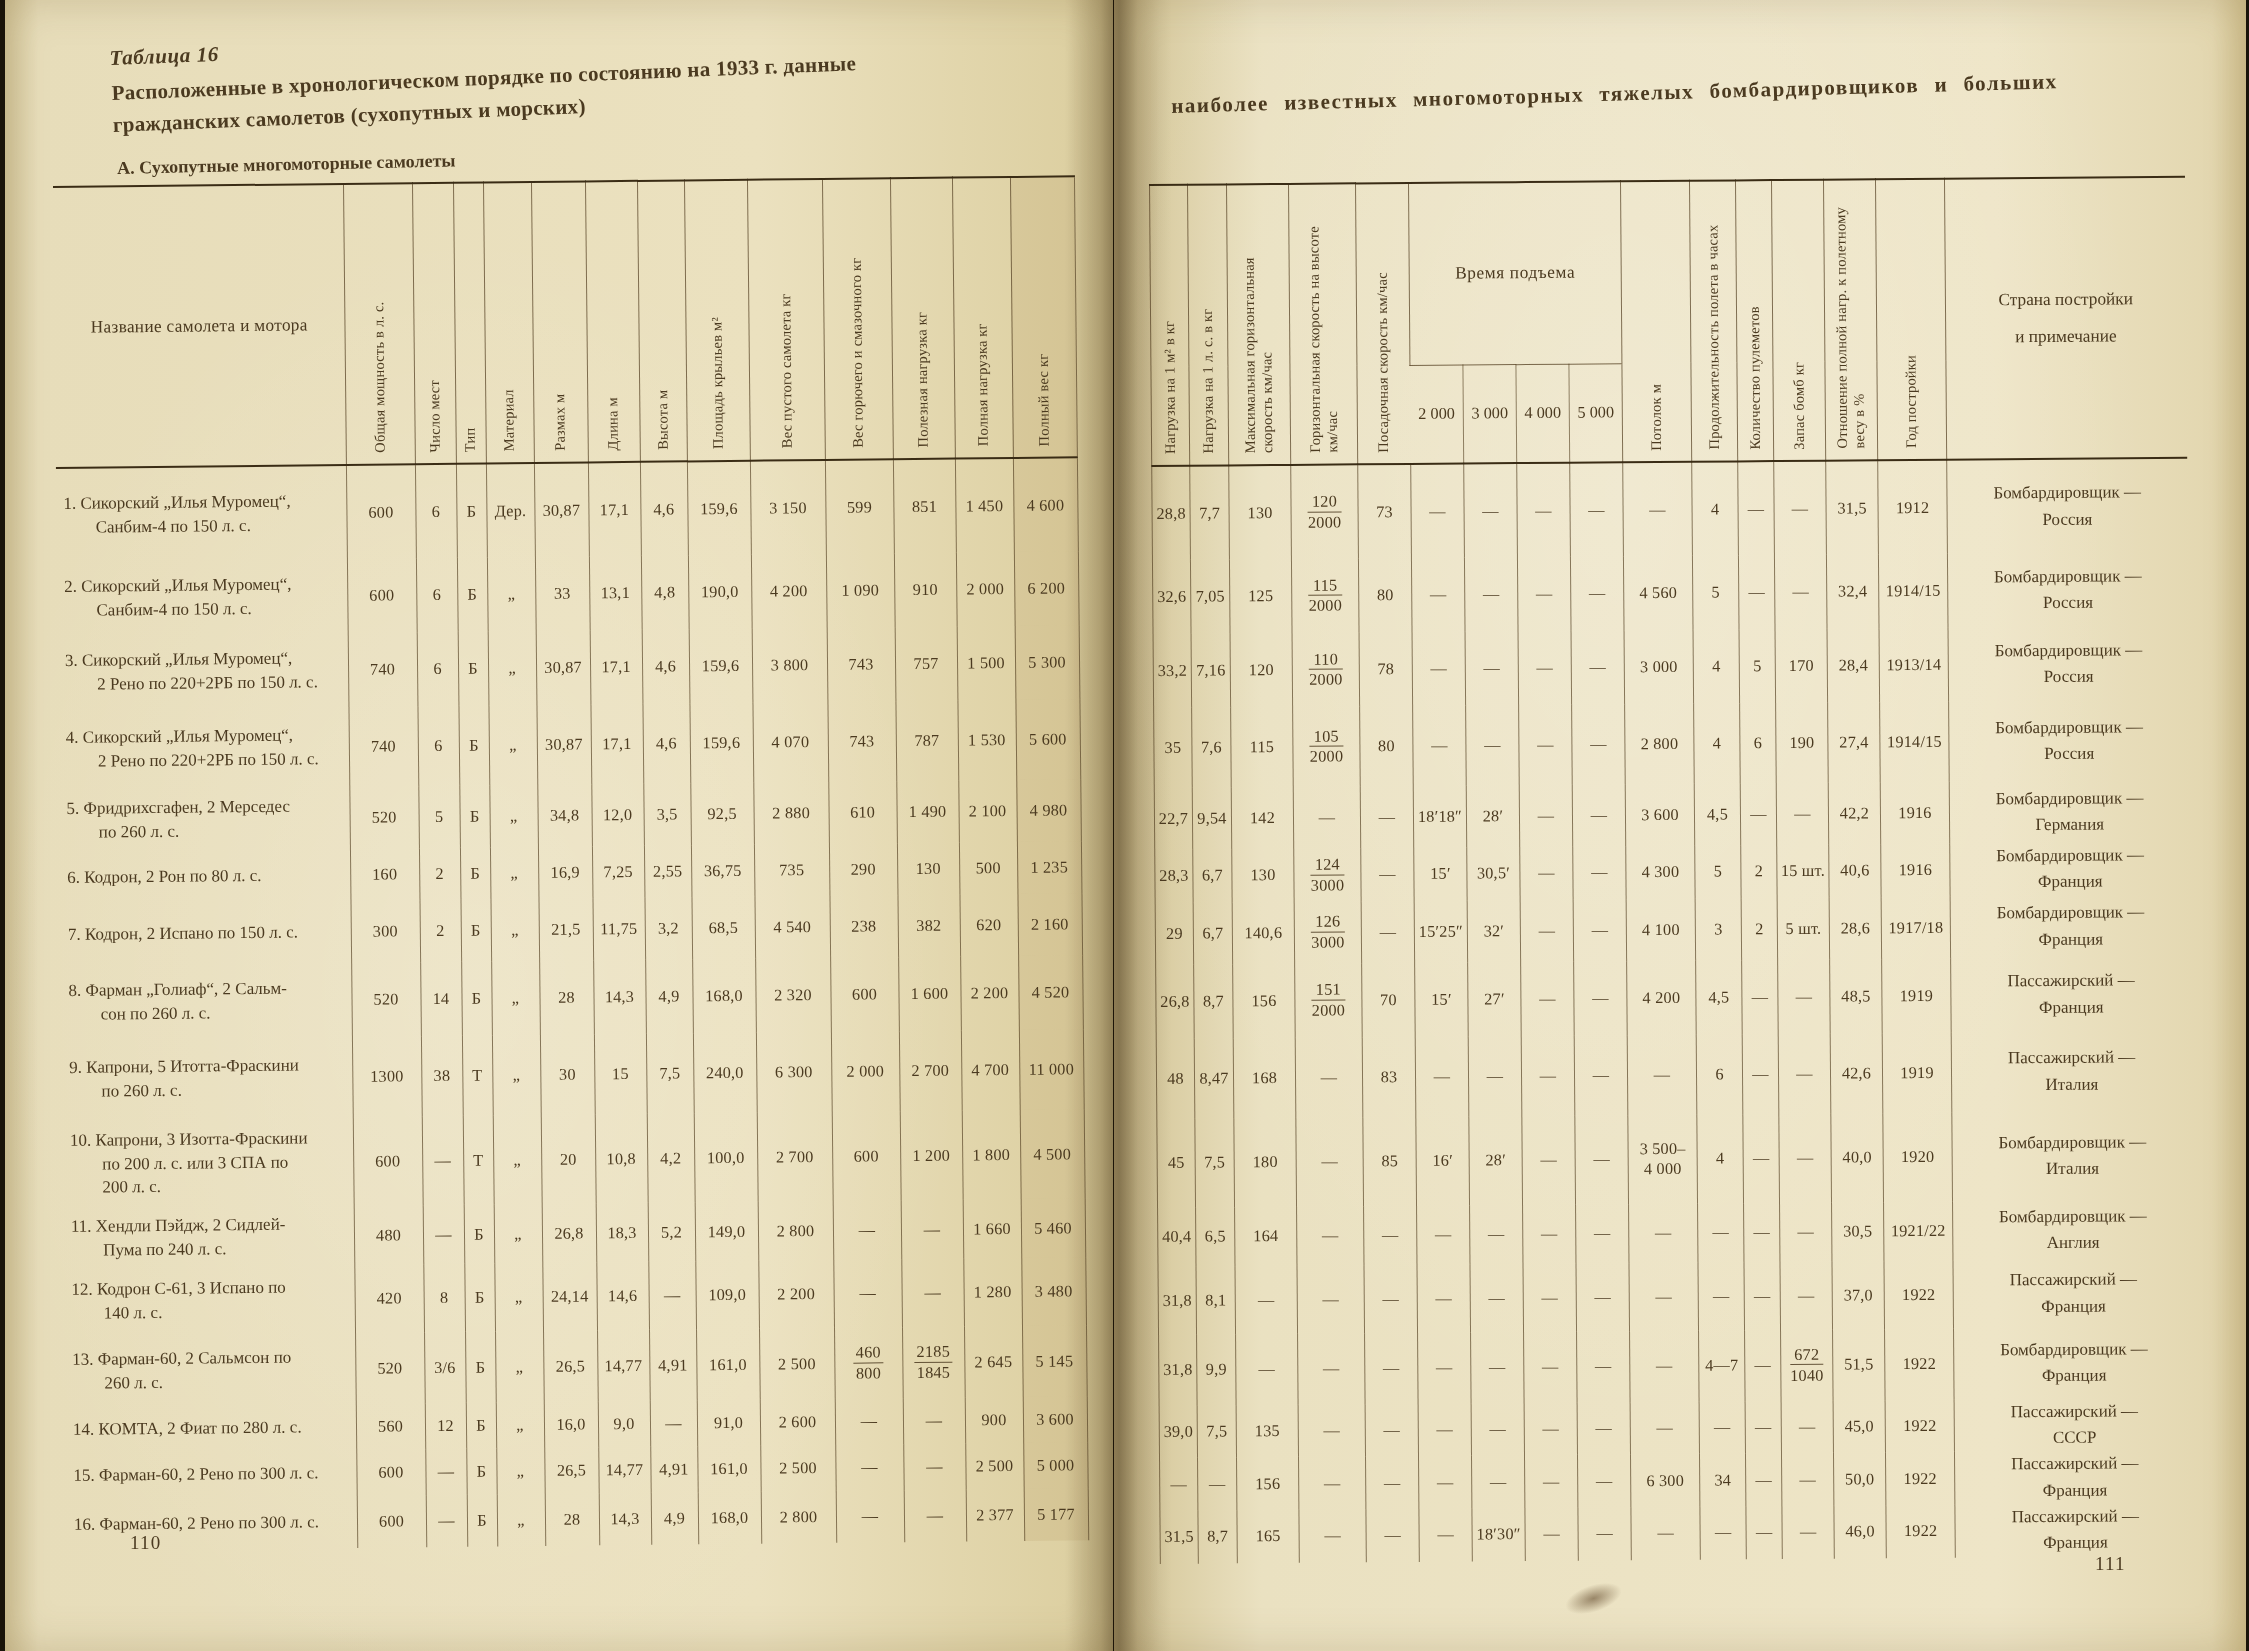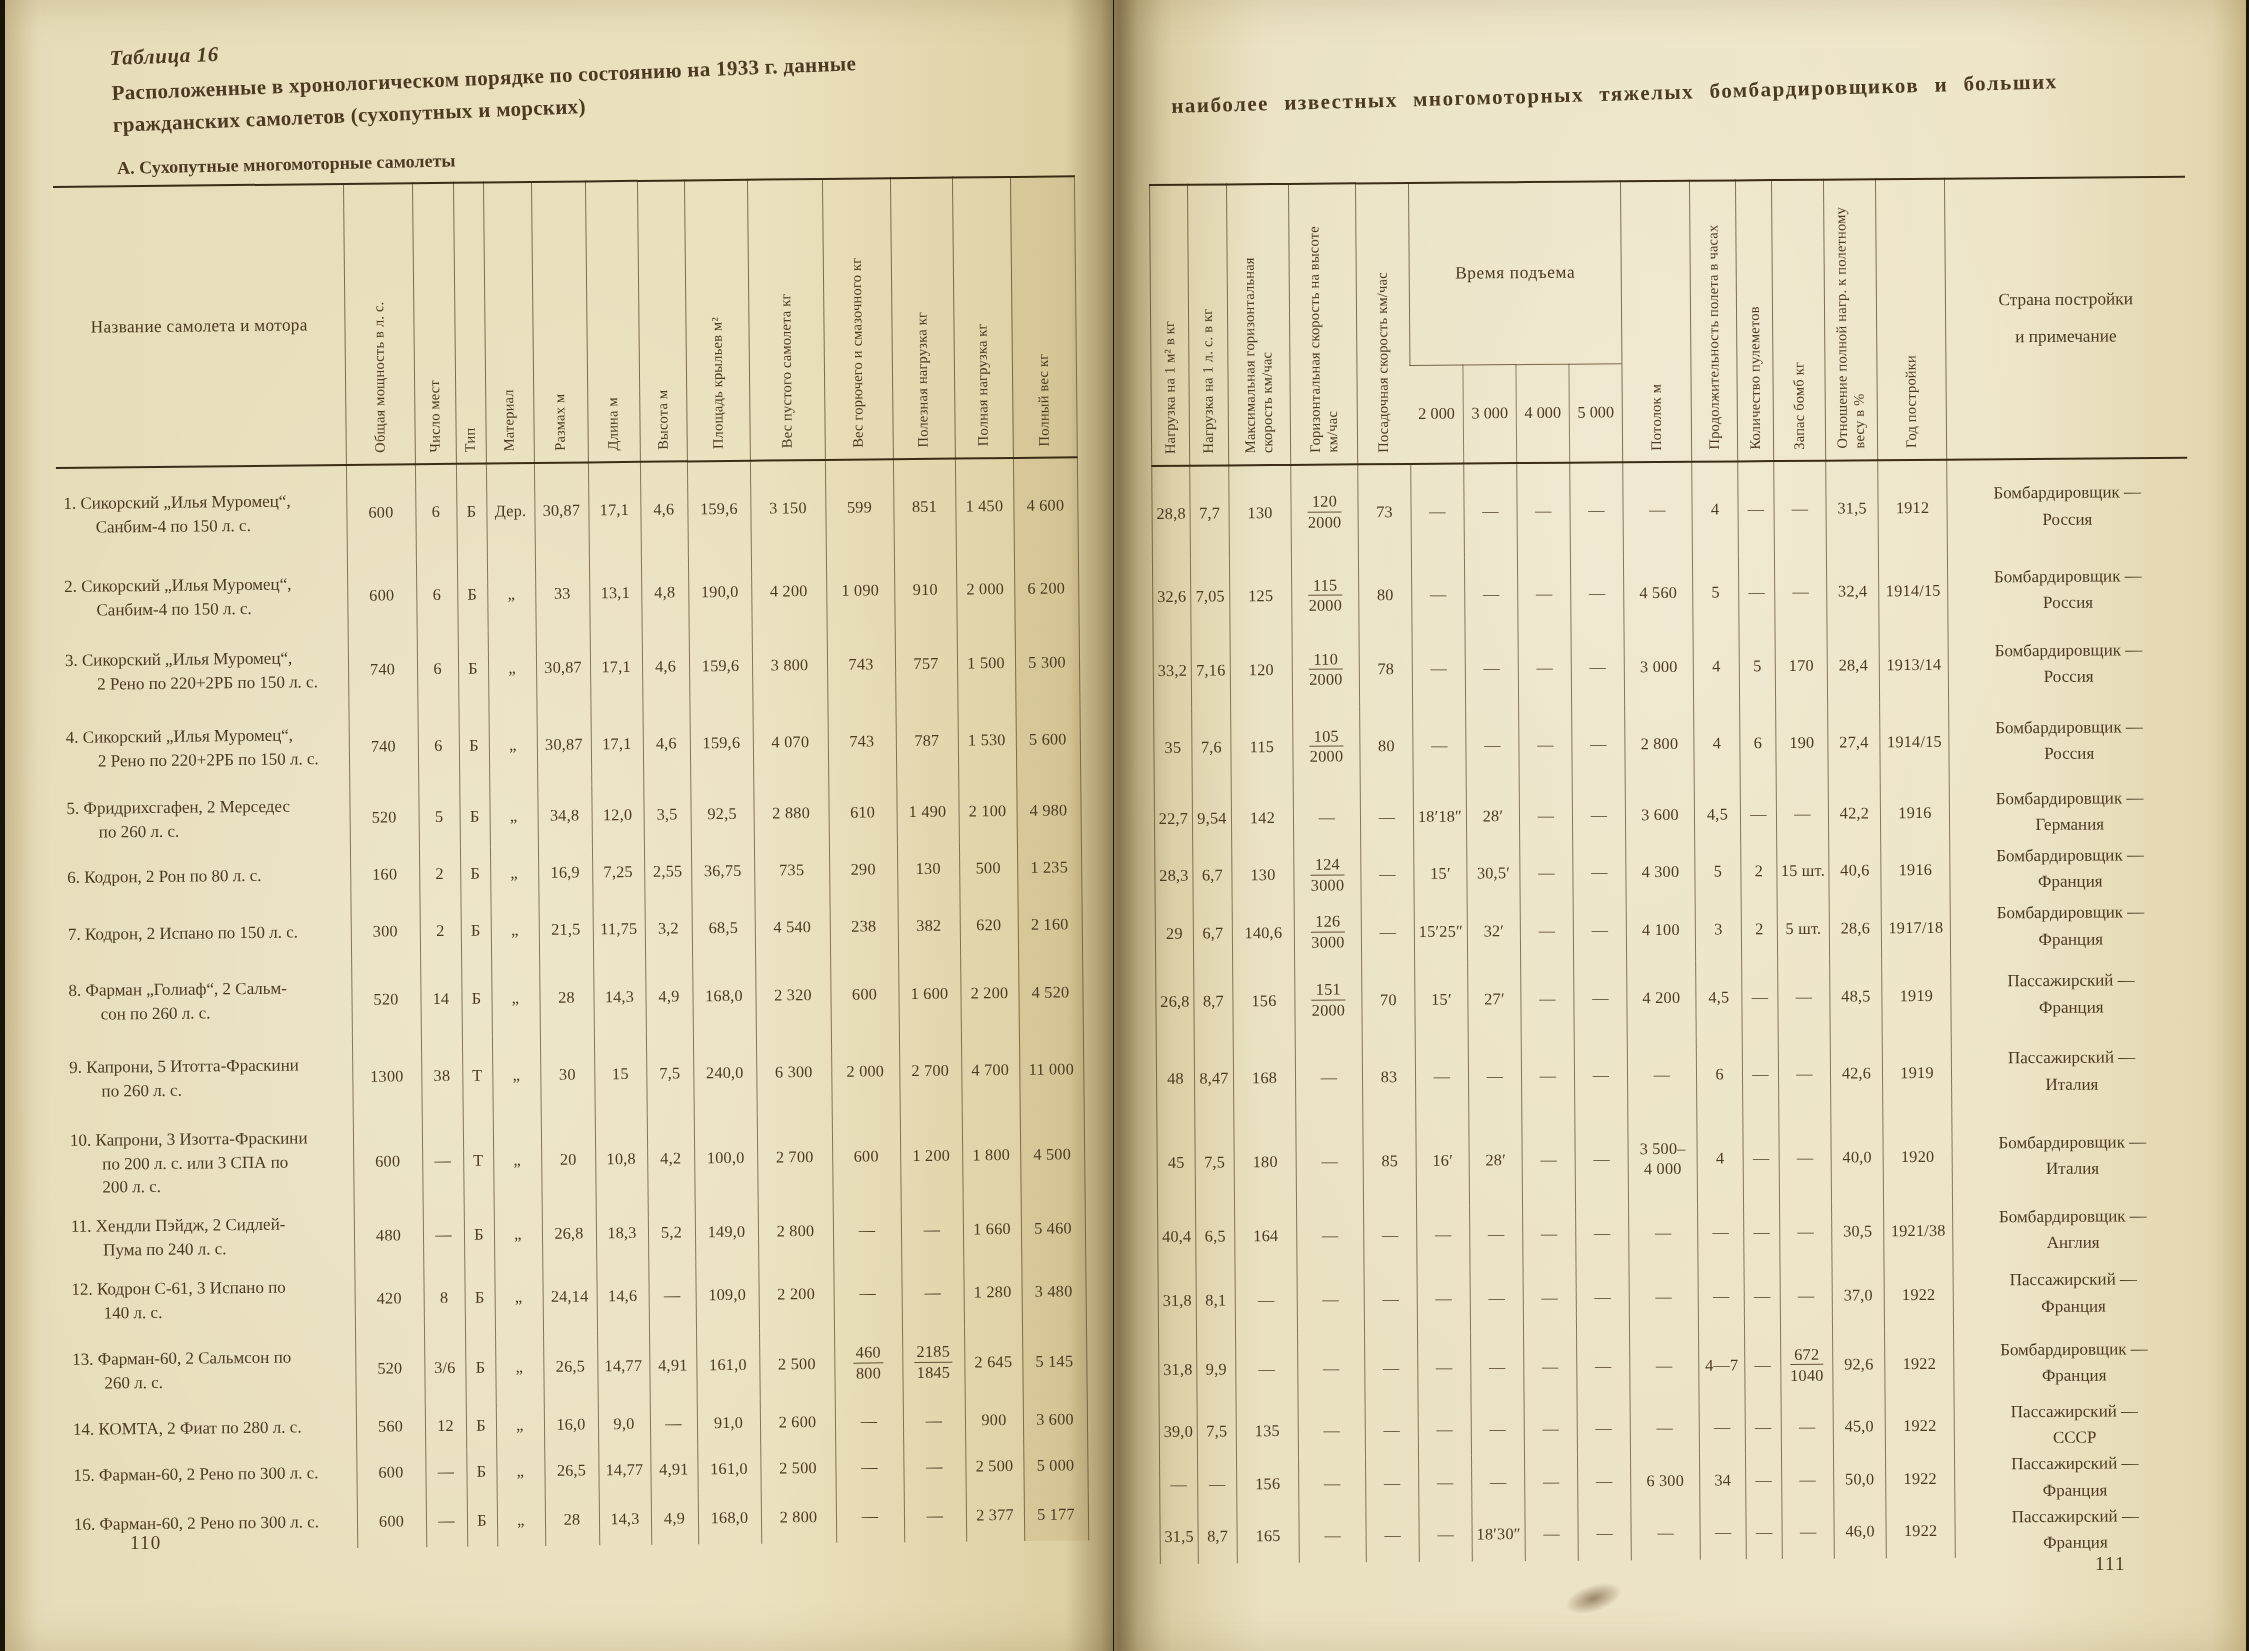--- a/index.html
+++ b/index.html
@@ -646,21 +646,21 @@
           <td class="num-cell">—</td>
           <td class="num-cell">—</td>
           <td class="num-cell">—</td>
           <td class="num-cell">—</td>
           <td class="num-cell">—</td>
           <td class="num-cell">—</td>
           <td class="num-cell">—</td>
           <td class="num-cell">—</td>
           <td class="num-cell">—</td>
           <td class="num-cell">30,5</td>
-          <td class="num-cell">1921/38</td>
+          <td class="num-cell">1921/22</td>
           <td class="country-cell">Бомбардировщик —<br>Англия</td>
         </tr>
         <tr>
           <td class="num-cell">31,8</td>
           <td class="num-cell">8,1</td>
           <td class="num-cell">—</td>
           <td class="num-cell">—</td>
           <td class="num-cell">—</td>
           <td class="num-cell">—</td>
           <td class="num-cell">—</td>
@@ -681,21 +681,21 @@
           <td class="num-cell">—</td>
           <td class="num-cell">—</td>
           <td class="num-cell">—</td>
           <td class="num-cell">—</td>
           <td class="num-cell">—</td>
           <td class="num-cell">—</td>
           <td class="num-cell">—</td>
           <td class="num-cell">4—7</td>
           <td class="num-cell">—</td>
           <td class="num-cell"><span class="frac"><span class="num">672</span><span class="den">1040</span></span></td>
-          <td class="num-cell">92,6</td>
+          <td class="num-cell">51,5</td>
           <td class="num-cell">1922</td>
           <td class="country-cell">Бомбардировщик —<br>Франция</td>
         </tr>
         <tr>
           <td class="num-cell">39,0</td>
           <td class="num-cell">7,5</td>
           <td class="num-cell">135</td>
           <td class="num-cell">—</td>
           <td class="num-cell">—</td>
           <td class="num-cell">—</td>

